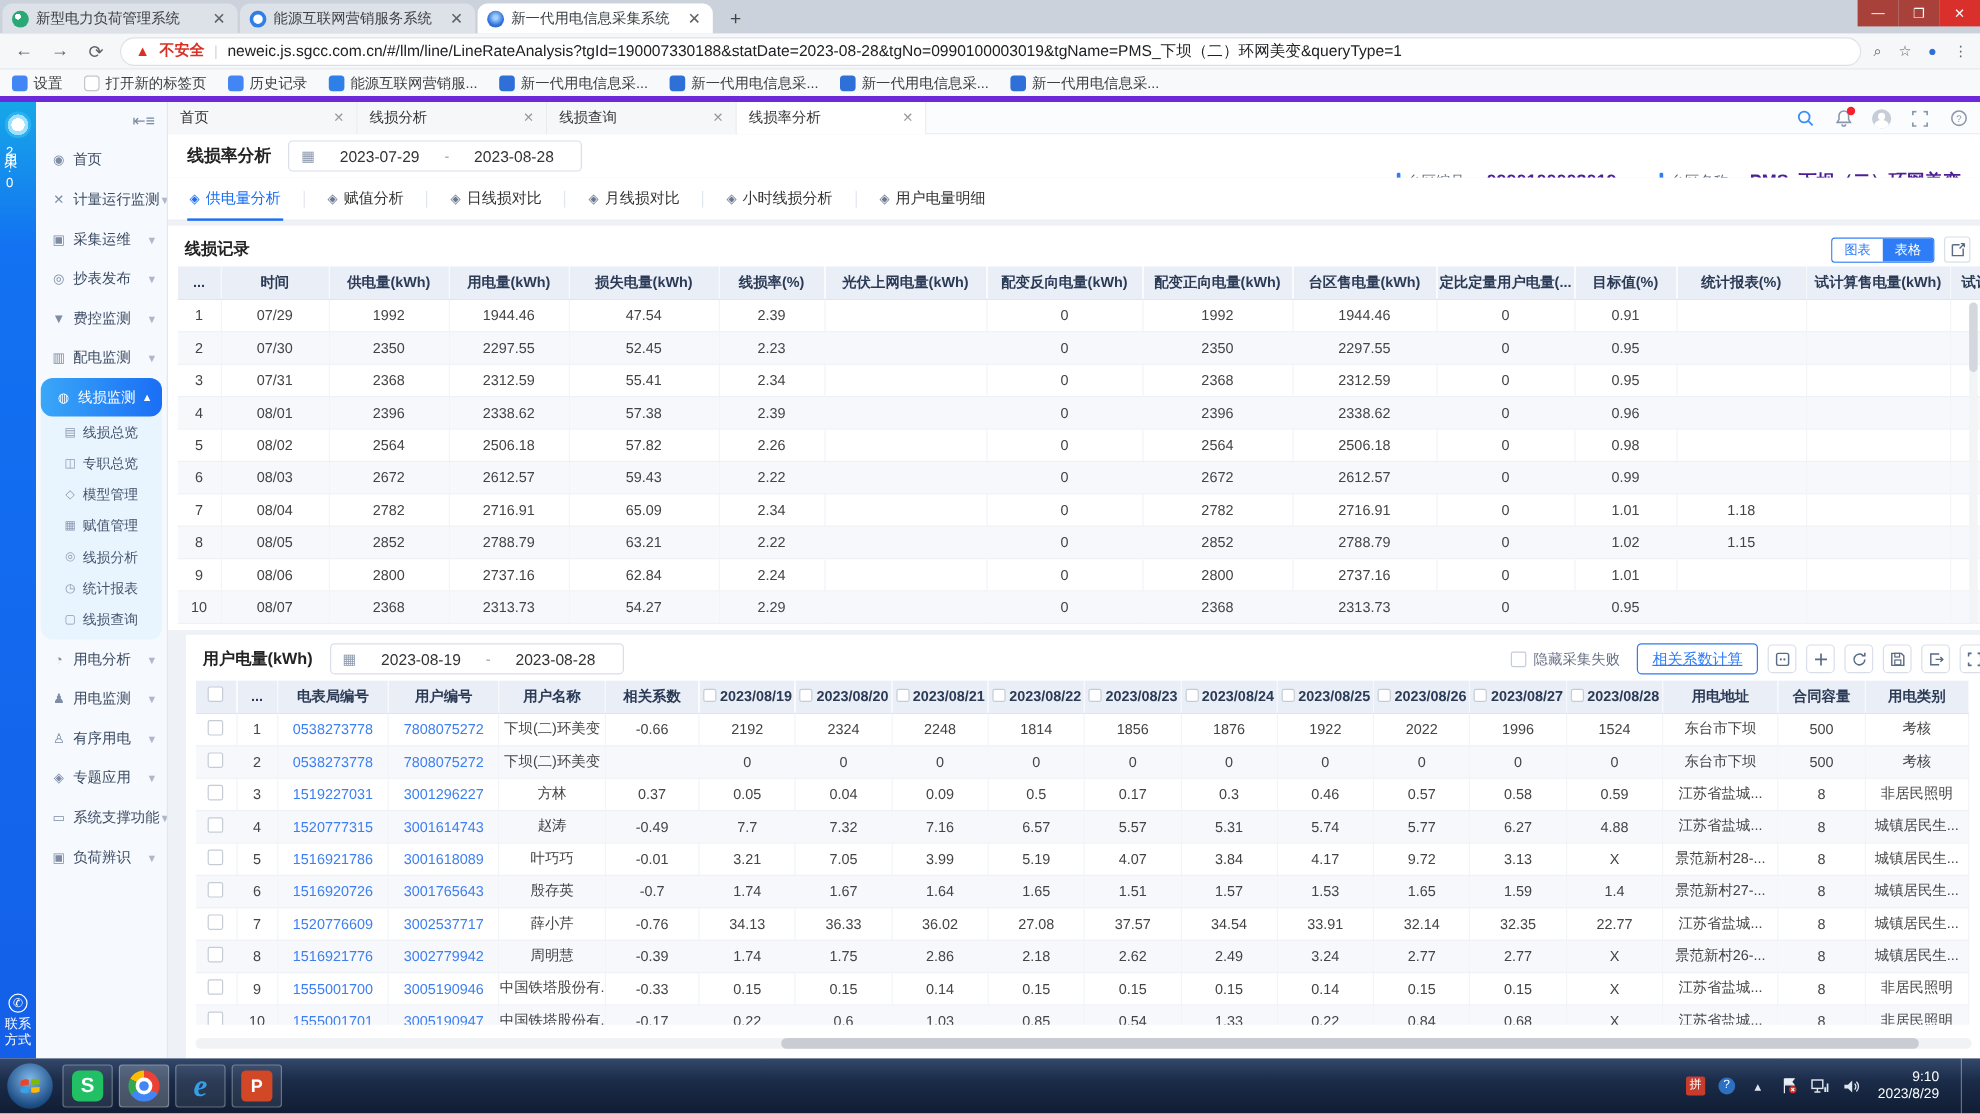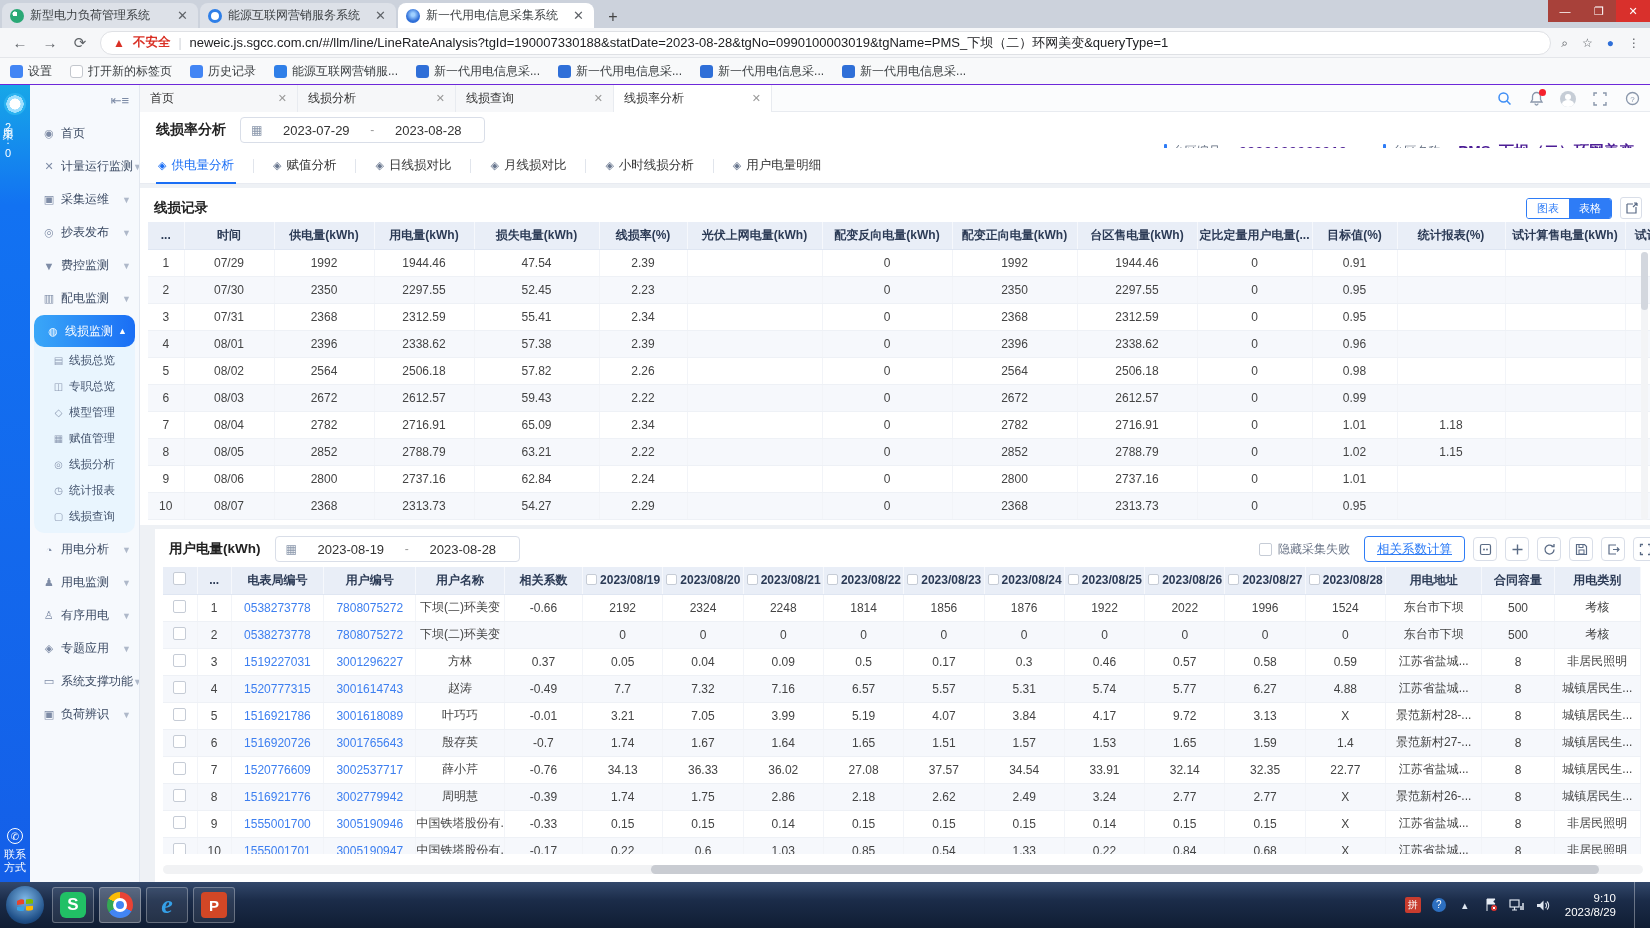--- a/index.html
+++ b/index.html
@@ -24,21 +24,21 @@
 
   .addressbar { position:absolute; left:0; top:28px; width:1650px; height:30px; background:#f6f7f9; display:flex; align-items:center; padding:0 10px; gap:10px; border-bottom:1px solid #e4e6ea; }
   .navicon { font-size:15px; color:#5f6368; width:20px; text-align:center; }
   .omnibox { flex:1; height:24px; background:#fff; border:1px solid #dfe1e5; border-radius:12px; display:flex; align-items:center; padding:0 12px; gap:8px; overflow:hidden; }
   .warn-tri { color:#d93025; font-size:12px; font-weight:bold; }
   .warn-txt { color:#d93025; font-size:12.5px;font-weight:bold; }
   .omni-sep { color:#d0d3d8; }
   .url-text { color:#202124; font-size:13px; white-space:nowrap; overflow:hidden; }
   .omni-right { display:flex; gap:14px; align-items:center; color:#5f6368; }
 
-  .bookmarksbar { position:absolute; left:0; top:58px; width:1650px; height:27px; background:#f8f9fa; border-bottom:1px solid #6d28d9; display:flex; align-items:center; padding:0 10px; gap:18px; }
+  .bookmarksbar { position:absolute; left:0; top:58px; width:1650px; height:27px; background:#f8f9fa; border-bottom:5px solid #6d28d9; display:flex; align-items:center; padding:0 10px; gap:18px; }
   .bm { display:flex; align-items:center; gap:5px; color:#3c4043; font-size:12px; white-space:nowrap; }
   .bm-ic { width:13px; height:13px; border-radius:3px; flex:none; display:inline-block; }
 
   
   .app { position:absolute; left:0; top:85px; width:1650px; height:797px; background:#eef1f5; }
   .leftstrip { position:absolute; left:0; top:0; width:30px; height:797px; background:linear-gradient(180deg,#17a7e8 0,#1272f2 120px,#145fe8 100%); color:#fff; }
   .logo-circle { width:22px; height:22px; margin:8px auto 4px; border-radius:50%; background:radial-gradient(circle at 50% 50%, #fff 35%, #9fe0ff 36% 55%, #2ab2f0 56%); }
   .strip-title { writing-mode:vertical-lr; text-orientation:upright; font-size:11px; margin:0 auto; text-align:center; letter-spacing:1px; width:100%; }
   .contact { position:absolute; bottom:8px; left:0; width:30px; text-align:center; color:#fff; font-size:11px; line-height:13px; }
   .contact-ic { width:16px; height:16px; border:1px solid #fff; border-radius:50%; margin:0 auto 4px; font-size:10px; line-height:15px; }

